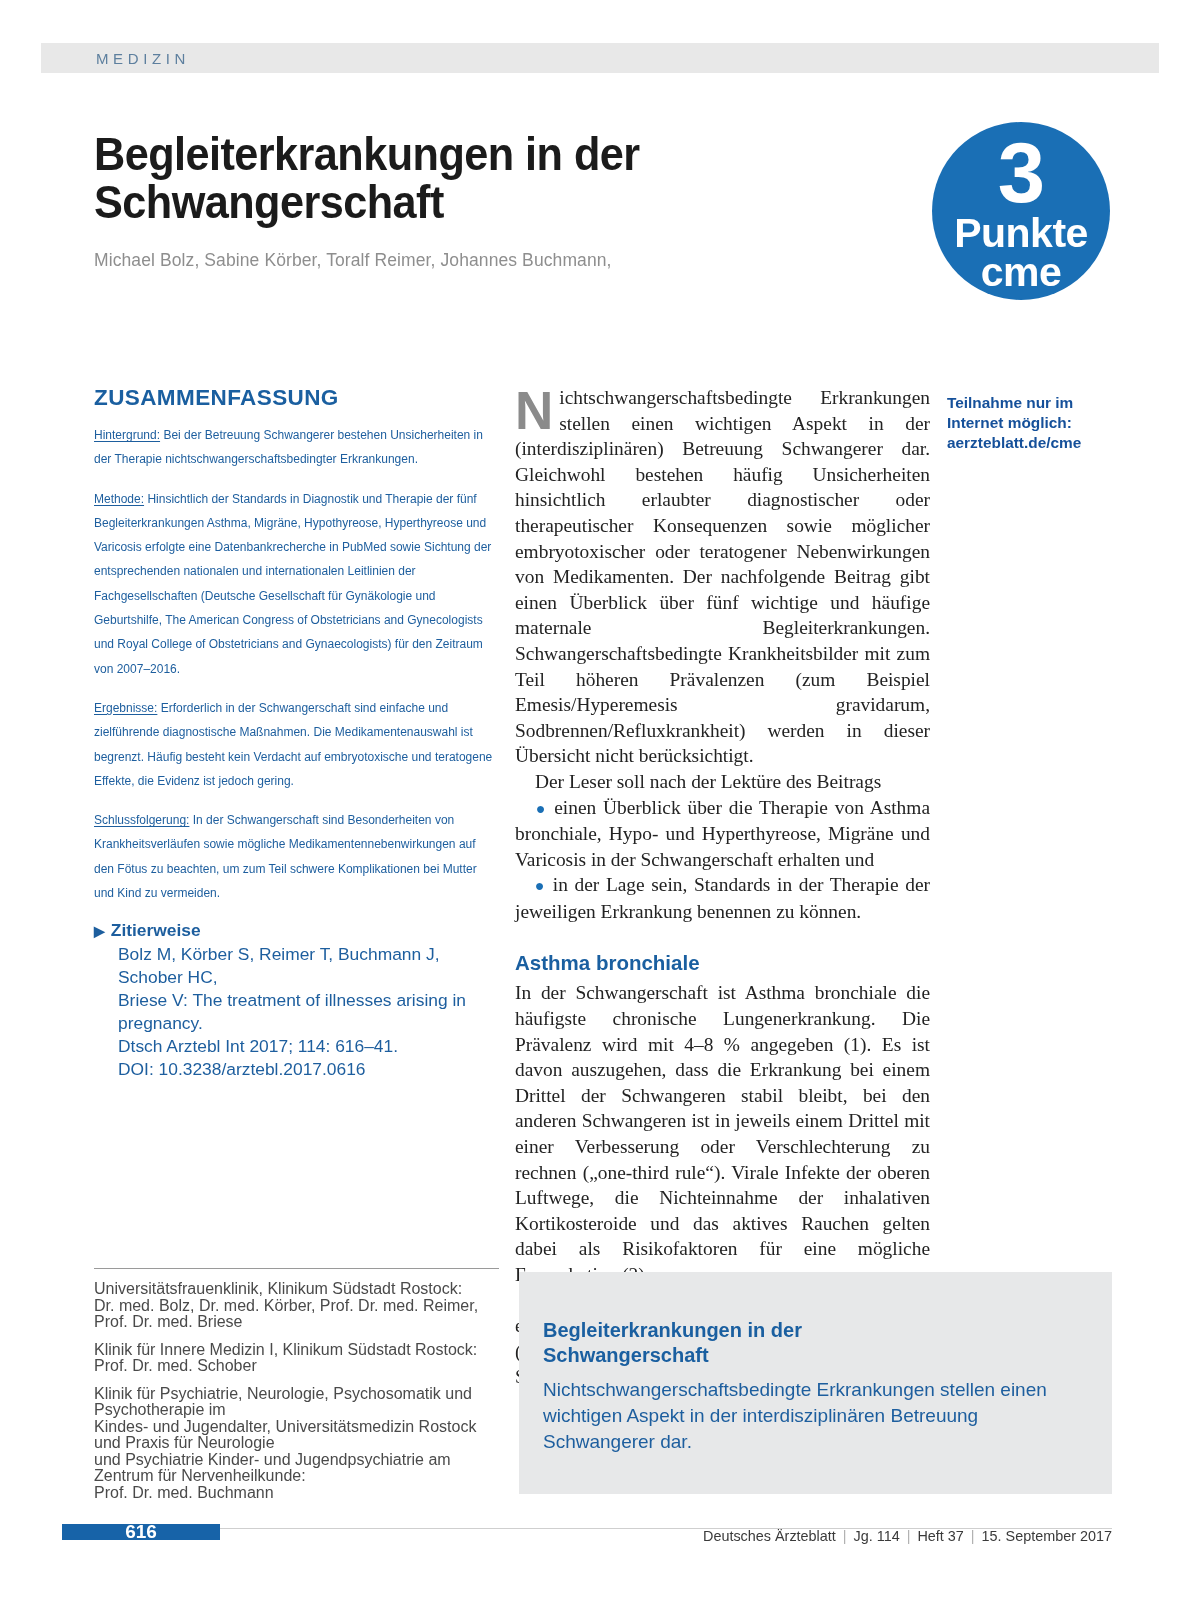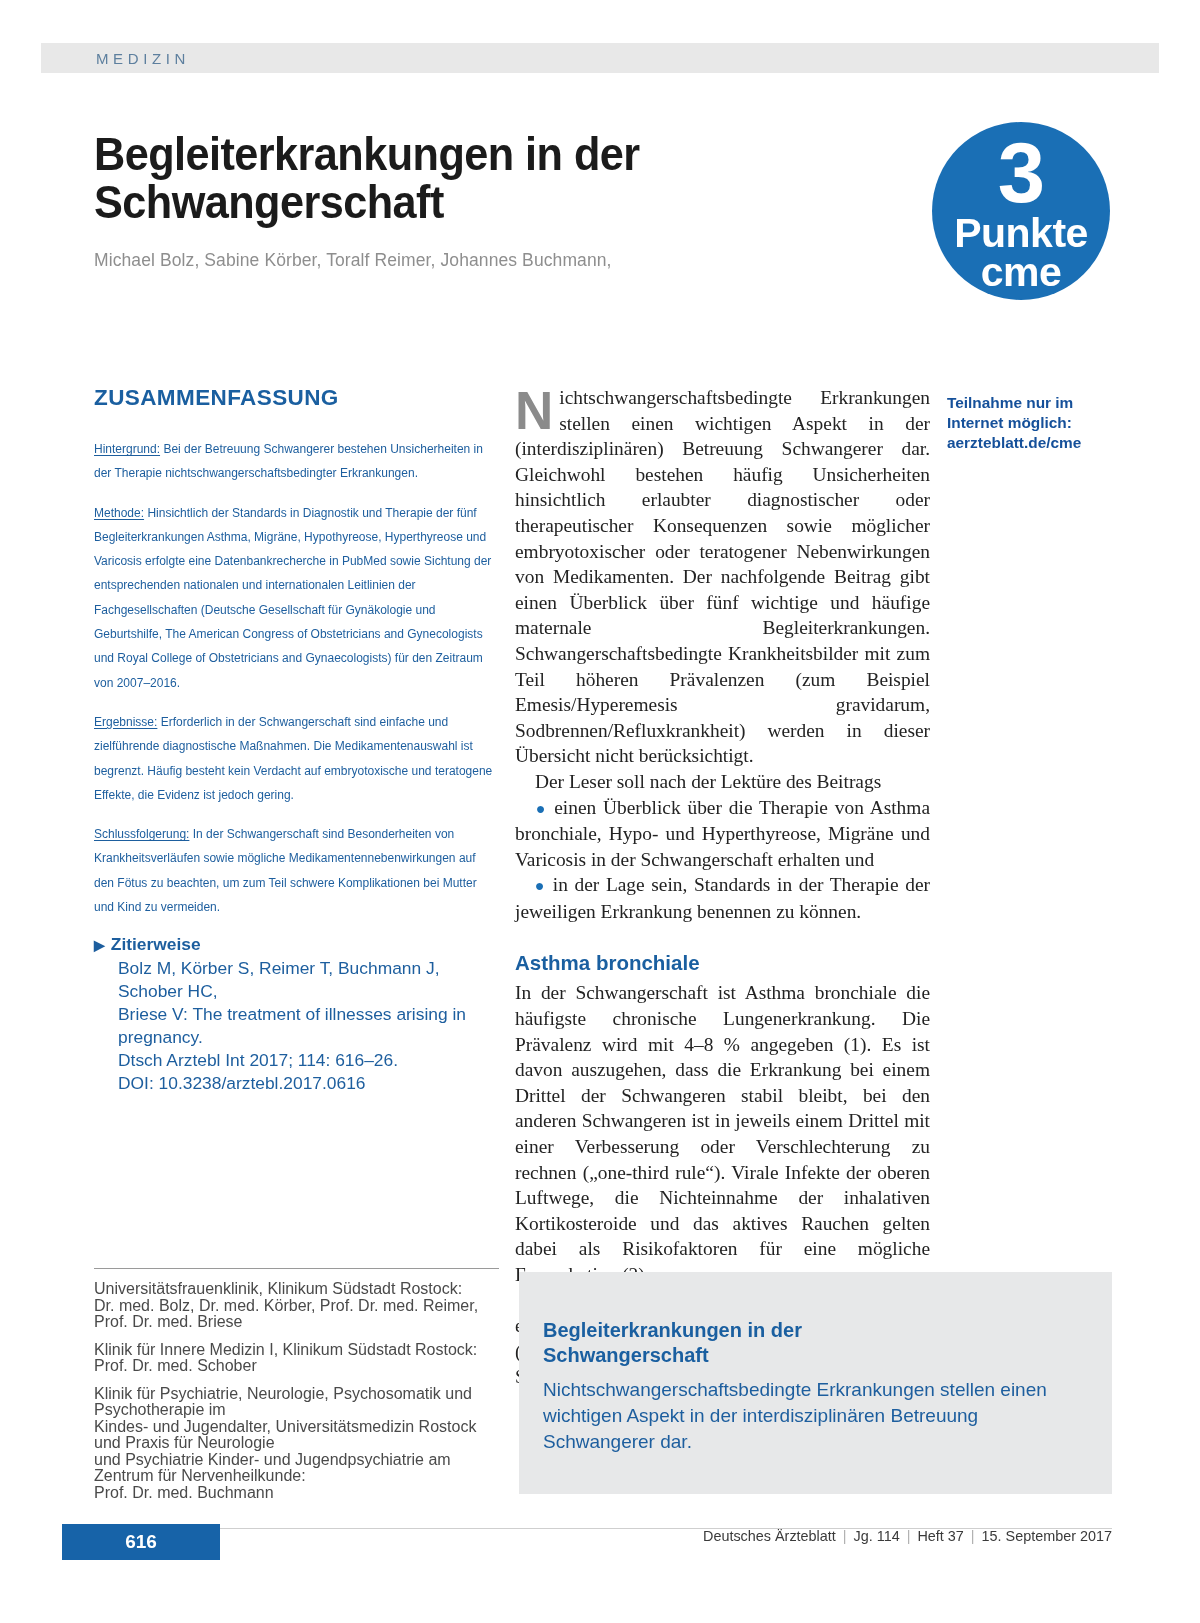--- a/index.html
+++ b/index.html
@@ -52,21 +52,21 @@
 
   
   .col-left  { position: absolute; left: 94px;  top: 385px; width: 400px; }
   .col-mid   { position: absolute; left: 515px; top: 385px; width: 415px; }
   .col-right { position: absolute; left: 947px; top: 393px; width: 165px; }
 
   
   .zus-head {
     font-family: "Liberation Sans Narrow", "Liberation Sans", sans-serif;
     font-size: 22.5px; font-weight: 700; color: #1a5fa0;
-    letter-spacing: 0.4px; margin-bottom: 26px;
+    letter-spacing: 0.4px; margin-bottom: 12px;
   }
   .zus-p {
     font-family: "Liberation Sans Narrow", "Liberation Sans", sans-serif;
     font-size: 12px; line-height: 24.3px; color: #1d5e9e;
     margin-bottom: 15px; text-align: left;
   }
   .zus-label { font-weight: 400; text-decoration: underline; text-underline-offset: 2px; }
 
   .cite-head {
     font-family: "Liberation Sans Narrow", "Liberation Sans", sans-serif;
@@ -136,21 +136,21 @@
     font-size: 19px; line-height: 26px; color: #1d5e9e;
   }
 
   
   .footer-rule {
     position: absolute; left: 62px; top: 1528px; width: 1050px; height: 1px;
     background: #cfcfcf;
   }
   .page-num-box {
     position: absolute; left: 62px; top: 1524px;
-    width: 158px; height: 36px; background: #1763a8;
+    width: 158px; height: 16px; background: #1763a8;
     color: #fff; font-family: "Liberation Sans Narrow", "Liberation Sans", sans-serif;
     font-size: 19px; font-weight: 700;
     display: flex; align-items: center; justify-content: center;
   }
   .footer-meta {
     position: absolute; right: 88px; top: 1528px;
     font-family: "Liberation Sans Narrow", "Liberation Sans", sans-serif;
     font-size: 14.4px; color: #3a3a3a; white-space: nowrap;
   }
   .footer-meta .sep { color: #b0b0b0; margin: 0 7px; }
@@ -187,21 +187,21 @@
     <p class="zus-p"><span class="zus-label">Methode:</span><span> Hinsichtlich der Standards in Diagnostik und Therapie der fünf Begleiterkrankungen Asthma, Migräne, Hypothyreose, Hyperthyreose und Varicosis erfolgte eine Datenbankrecherche in PubMed sowie Sichtung der entsprechenden nationalen und internationalen Leitlinien der Fachgesellschaften (Deutsche Gesellschaft für Gynäkologie und Geburtshilfe, The American Congress of Obstetricians and Gynecologists und Royal College of Obstetricians and Gynaecologists) für den Zeitraum von 2007–2016.</span></p>
 
     <p class="zus-p"><span class="zus-label">Ergebnisse:</span><span> Erforderlich in der Schwangerschaft sind einfache und zielführende diagnostische Maßnahmen. Die Medikamentenauswahl ist begrenzt. Häufig besteht kein Verdacht auf embryotoxische und teratogene Effekte, die Evidenz ist jedoch gering.</span></p>
 
     <p class="zus-p"><span class="zus-label">Schlussfolgerung:</span><span> In der Schwangerschaft sind Besonderheiten von Krankheitsverläufen sowie mögliche Medikamentennebenwirkungen auf den Fötus zu beachten, um zum Teil schwere Komplikationen bei Mutter und Kind zu vermeiden.</span></p>
 
     <div class="cite-head"><span class="tri">▶</span><span>Zitierweise</span></div>
     <div class="cite-body">
       <div>Bolz M, Körber S, Reimer T, Buchmann J, Schober HC,</div>
       <div>Briese V: The treatment of illnesses arising in pregnancy.</div>
-      <div>Dtsch Arztebl Int 2017; 114: 616–26.</div>
+      <div>Dtsch Arztebl Int 2017; 114: 616–41.</div>
       <div>DOI: 10.3238/arztebl.2017.0616</div>
     </div>
   </div>
 
   <div class="col-mid">
     <p class="body-p"><span class="dropcap">N</span><span>ichtschwangerschaftsbedingte Erkrankungen stellen einen wichtigen Aspekt in der (interdisziplinären) Betreuung Schwangerer dar. Gleichwohl bestehen häufig Unsicherheiten hinsichtlich erlaubter diagnostischer oder therapeutischer Konsequenzen sowie möglicher embryotoxischer oder teratogener Nebenwirkungen von Medikamenten. Der nachfolgende Beitrag gibt einen Überblick über fünf wichtige und häufige maternale Begleiterkrankungen. Schwangerschaftsbedingte Krankheitsbilder mit zum Teil höheren Prävalenzen (zum Beispiel Emesis/Hyperemesis gravidarum, Sodbrennen/Refluxkrankheit) werden in dieser Übersicht nicht berücksichtigt.</span></p>
 
     <p class="body-p">Der Leser soll nach der Lektüre des Beitrags</p>
     <p class="bullet-p">&nbsp;&nbsp;&nbsp;<span class="bdot">●</span>&nbsp;<span>einen Überblick über die Therapie von Asthma bronchiale, Hypo- und Hyperthyreose, Migräne und Varicosis in der Schwangerschaft erhalten und</span></p>
     <p class="bullet-p">&nbsp;&nbsp;&nbsp;<span class="bdot">●</span>&nbsp;<span>in der Lage sein, Standards in der Therapie der jeweiligen Erkrankung benennen zu können.</span></p>

